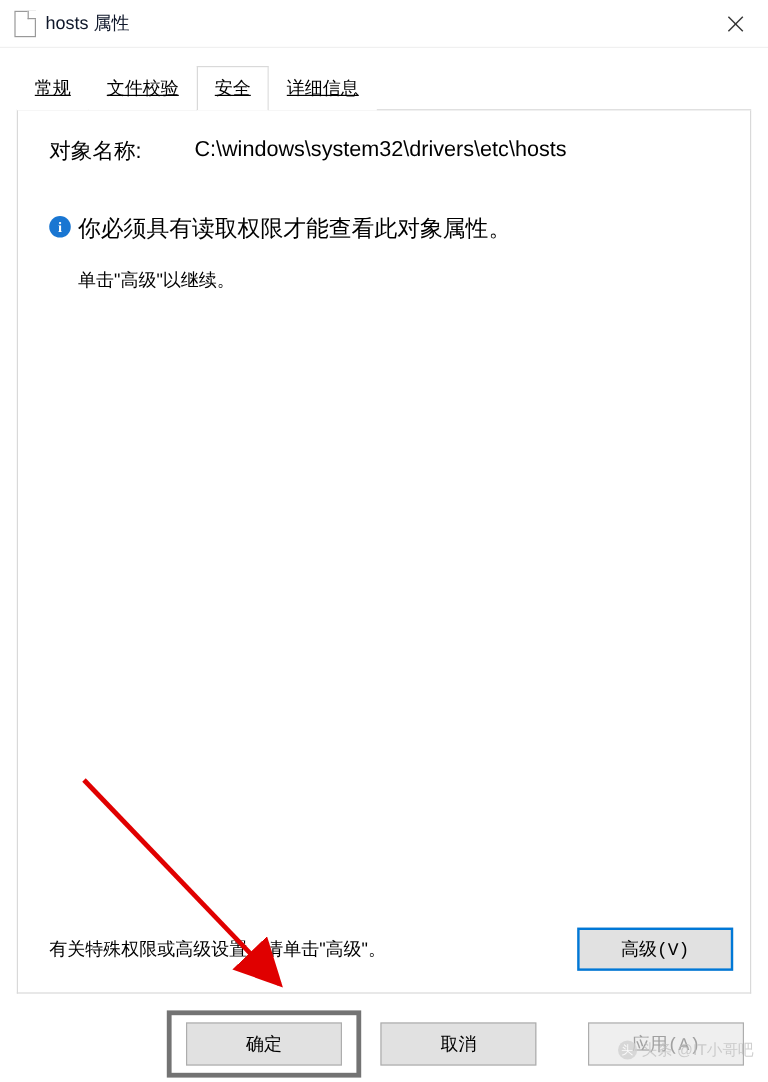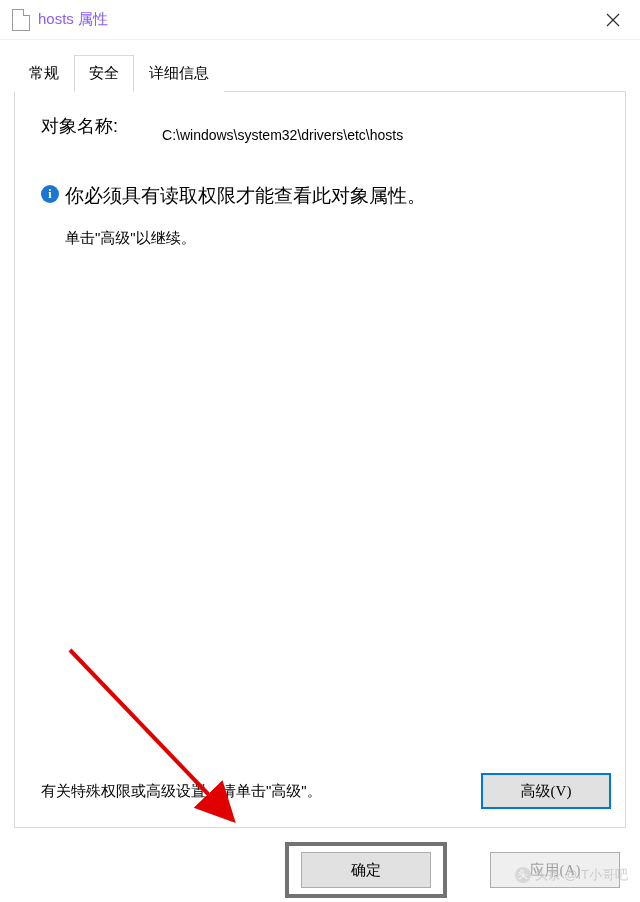--- a/index.html
+++ b/index.html
@@ -29,29 +29,30 @@
     }
     .file-icon::before {
       content: "";
       position: absolute;
       top: -1px; right: -1px;
       width: 6px; height: 6px;
       background: #fff;
       border-left: 1px solid #999;
       border-bottom: 1px solid #999;
     }
-    .title-text { flex: 1; font-size: 15px; color: #8b5cf6; }
+    .title-text { flex: 1; font-size: 15px; color: #0f172a; }
     .close-btn {
       width: 46px; height: 40px;
       display: flex; align-items: center; justify-content: center;
       font-size: 18px; color: #333;
       cursor: pointer;
     }
     .tabs-wrap {
       padding: 14px 14px 0 14px;
+      text-decoration: underline;
     }
     .tabs {
       display: flex;
       border-bottom: 1px solid #d9d9d9;
       position: relative;
     }
     .tab {
       padding: 8px 14px;
       font-size: 15px;
       color: #000;
@@ -71,21 +72,21 @@
       padding: 22px 26px 10px 26px;
       border-left: 1px solid #d9d9d9;
       border-right: 1px solid #d9d9d9;
       border-bottom: 1px solid #d9d9d9;
       margin: 0 14px;
       height: 736px;
       position: relative;
     }
     .row1 { display: flex; gap: 44px; }
     .label { font-size: 18px; }
-    .path { font-size: 14px; margin-top: 13px; }
+    .path { font-size: 18px; }
     .info-row {
       display: flex;
       align-items: flex-start;
       gap: 6px;
       margin-top: 40px;
     }
     .info-icon {
       width: 18px; height: 18px;
       border-radius: 50%;
       background: #1976d2;
@@ -106,21 +107,21 @@
       justify-content: space-between;
       gap: 10px;
     }
     .perm-text { font-size: 15px; flex: 1; }
     .btn {
       min-width: 130px;
       height: 36px;
       border: 1px solid #adadad;
       background: #e1e1e1;
       font-size: 15px;
-      font-family: Liberation Serif, serif;
+      font-family: Liberation Mono, monospace;
       cursor: pointer;
     }
     .btn:focus, .btn.highlighted {
       border: 2px solid #0078d7;
       outline: none;
     }
     .btn:disabled {
       color: #a0a0a0;
       background: #efefef;
       cursor: default;
@@ -174,20 +175,21 @@
     <svg width="14" height="14" viewBox="0 0 14 14">
       <line x1="1" y1="1" x2="13" y2="13" stroke="#333" stroke-width="1.2"></line>
       <line x1="13" y1="1" x2="1" y2="13" stroke="#333" stroke-width="1.2"></line>
     </svg>
   </div>
 </div>
 
 <div class="tabs-wrap">
   <div class="tabs">
     <div class="tab">常规</div>
+    <div class="tab">文件校验</div>
     <div class="tab active">安全</div>
     <div class="tab">详细信息</div>
   </div>
 </div>
 
 <div class="content">
   <div class="row1">
     <span class="label">对象名称:</span>
     <span class="path">C:\windows\system32\drivers\etc\hosts</span>
   </div>
@@ -201,20 +203,21 @@
   <div class="bottom-area">
     <div class="perm-text">有关特殊权限或高级设置，请单击"高级"。</div>
     <button class="btn highlighted">高级(V)</button>
   </div>
 </div>
 
 <div class="footer-buttons">
   <span class="red-box">
     <button class="btn">确定</button>
   </span>
+  <button class="btn">取消</button>
   <button class="btn" disabled="">应用(A)</button>
 </div>
 
 <svg class="arrow-svg" style="left:65px; top:645px;" width="210" height="200">
   <defs>
     <marker id="ah" markerWidth="12" markerHeight="12" refX="9" refY="5" orient="auto">
       <path d="M0,0 L10,5 L0,10 Z" fill="#e00000"></path>
     </marker>
   </defs>
   <line x1="5" y1="5" x2="168" y2="175" stroke="#e00000" stroke-width="4" marker-end="url(#ah)"></line>

